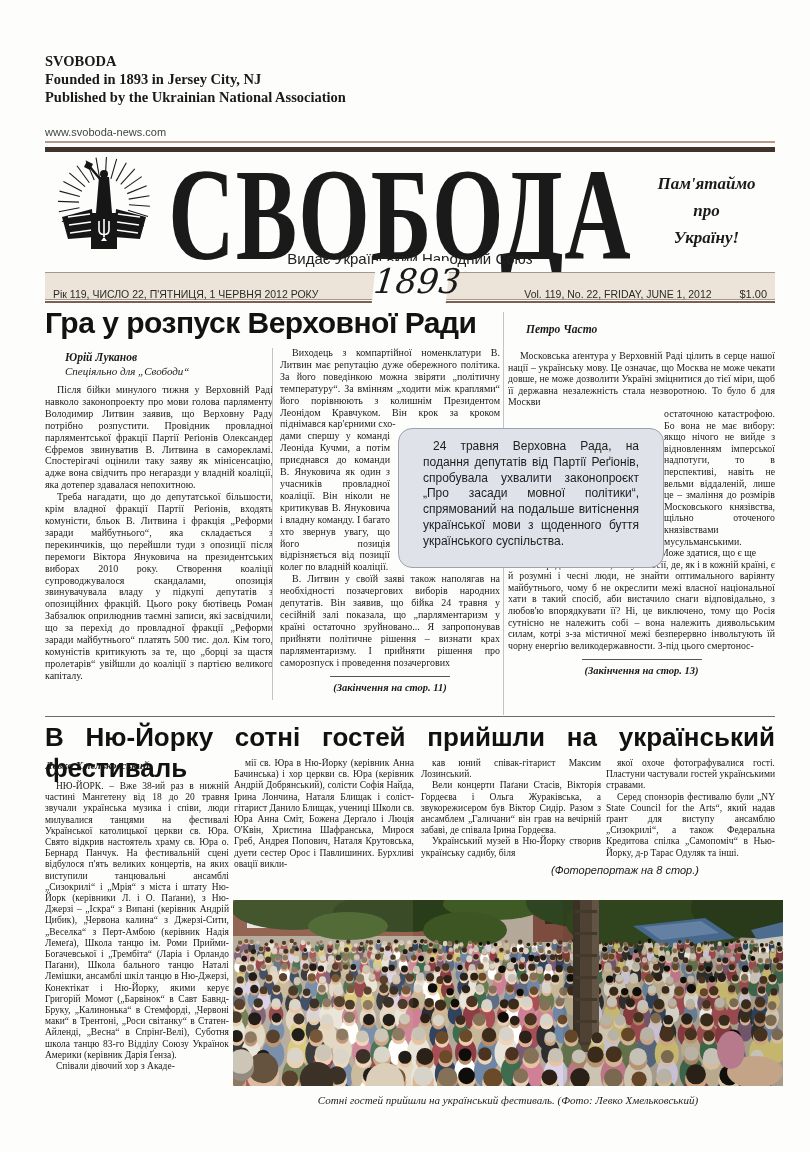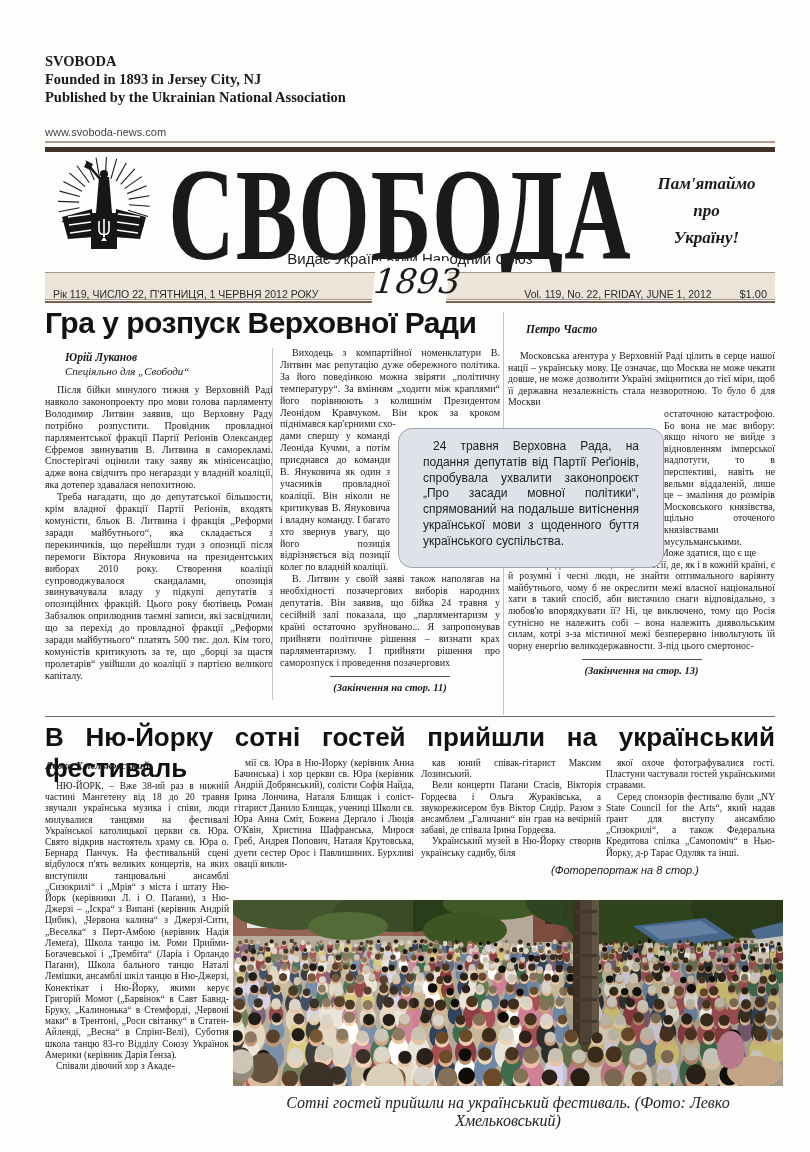--- a/index.html
+++ b/index.html
@@ -34,21 +34,21 @@
   .noindent{text-indent:0;}
   .a3-text{text-align:justify;font-size:9.5px;line-height:11.2px;text-indent:11px;}
   .cont-note{text-align:center;font-weight:bold;font-style:italic;font-size:10.5px;margin-top:5px;}
   .cont-rule{width:120px;height:1px;background:#555;margin:8px auto 5px auto;}
   .vrule{width:1px;background:var(--c-rule_gray,#c4c4c4);}
   .hrule{height:1px;background:#6b6b6b;}
   .callout{background:var(--c-callout_bg,#dfe3e9);border:1.5px solid var(--c-callout_border,#9aa2ac);
            border-radius:14px;padding:10px 24px;font-family:"Liberation Sans",sans-serif;
            font-size:12px;line-height:15.8px;text-align:justify;text-indent:10px;color:#1d1d1d;z-index:5;}
   .photo-note{font-family:"Liberation Sans",sans-serif;font-weight:normal;font-style:italic;font-size:11px;text-align:center;}
-  .caption{font-style:italic;font-size:16px;text-align:center;color:#222;}
+  .caption{font-style:italic;font-size:11px;text-align:center;color:#222;}
   .clip{overflow:hidden;}
 </style>
 </head>
 <body>
 
 <div class="page">
 
   <div class="abs" style="left:45px;top:52px;width:420px;">
     <p class="pub-line">SVOBODA</p>
     <p class="pub-line">Founded in 1893 in Jersey City, NJ</p>

